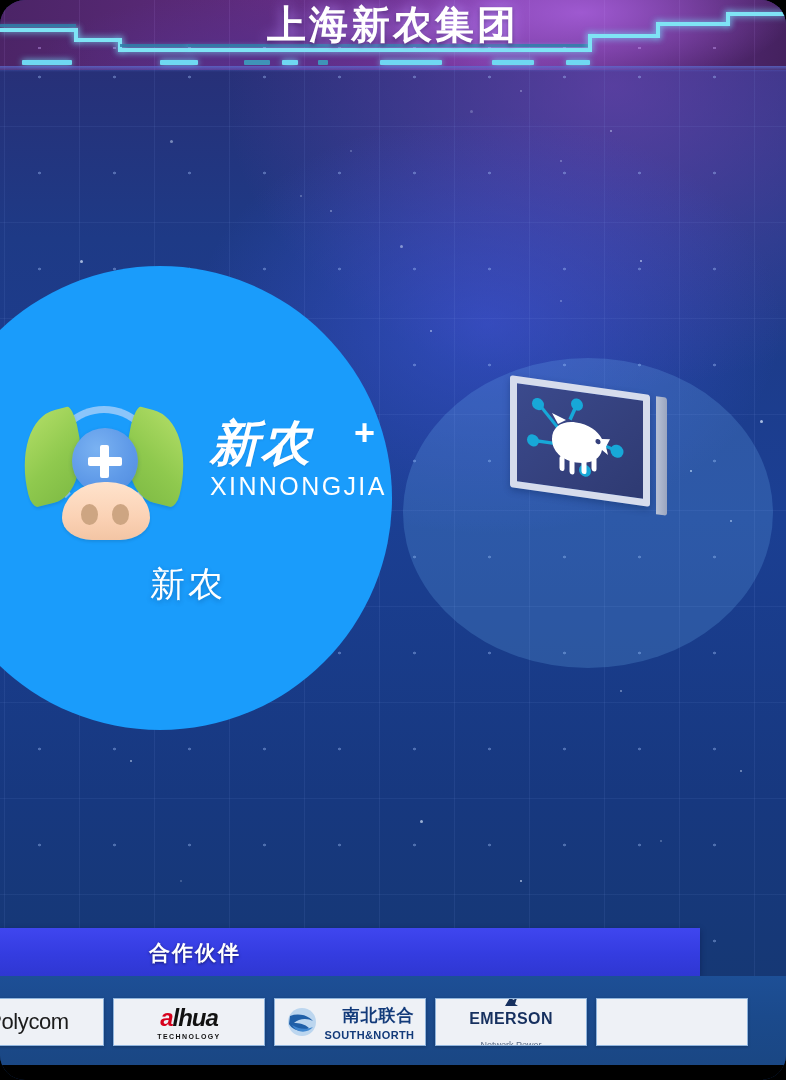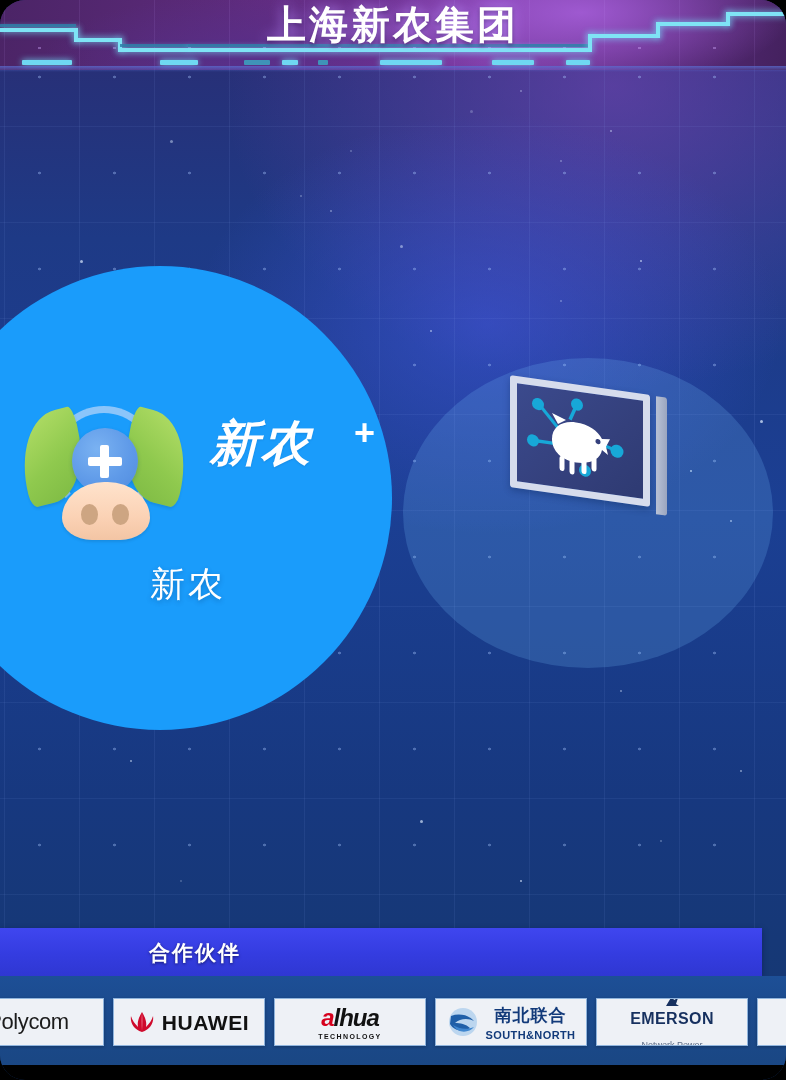--- a/index.html
+++ b/index.html
@@ -151,21 +151,21 @@
   }
   #mon-side {
     position:absolute; left:146px; top:12px; width:11px; height:118px;
     background:linear-gradient(90deg,#b9c2d6,#9aa5bf);
     transform: skewY(8deg); border-radius:0 3px 3px 0;
   }
   #mon-art { position:absolute; left:8px; top:6px; width:124px; height:100px; transform:skewY(8deg); }
 
   
   #partner-band {
-    position:absolute; left:0; top:928px; width:762px; height:48px;
+    position:absolute; left:0; top:928px; width:700px; height:48px;
     background:linear-gradient(180deg,#3f46ef 0%, #343ce0 55%, #2f37d2 100%);
     box-shadow:0 2px 6px rgba(0,10,60,0.4);
   }
   #partner-band .pb-text {
     position:absolute; left:0; top:11px; width:390px; text-align:center;
     color:#fff; font-size:21px; font-weight:700; letter-spacing:2px;
     font-family:"DejaVu Sans","Liberation Sans",sans-serif;
     text-shadow:0 1px 3px rgba(0,0,40,.6);
   }
   #partner-strip {
@@ -179,21 +179,21 @@
     box-shadow:0 1px 3px rgba(0,0,0,0.25);
     overflow:hidden;
   }
   .pc-text { font-family:"Liberation Sans",sans-serif; line-height:1; }
   .polycom  { font-size:22px; color:#1b1b1b; letter-spacing:-.4px; }
   .huawei   { font-size:21px; color:#111; font-weight:700; letter-spacing:.6px; }
   .dahua-wrap { display:flex; flex-direction:column; align-items:center; }
   .dahua    { font-size:24px; font-weight:700; color:#111; font-style:italic; letter-spacing:-1px; }
   .dahua .a { color:#d6001c; }
   .dahua-sub{ font-size:7px; letter-spacing:1.4px; color:#111; font-weight:700; margin-top:1px; }
-  .sn-wrap  { display:flex; flex-direction:column; align-items:center; }
+  .sn-wrap  { display:flex; flex-direction:column; align-items:flex-end; }
   .sn-cn    { font-size:17px; font-weight:700; color:#123a7a; letter-spacing:1px;
               font-family:"DejaVu Sans","Liberation Sans",sans-serif; }
   .sn-en    { font-size:11px; font-weight:700; color:#123a7a; letter-spacing:.4px; margin-top:2px; }
   .em-wrap  { display:flex; flex-direction:column; align-items:center; }
   .emerson  { font-size:16px; font-weight:700; color:#16305f; letter-spacing:.4px; }
   .emerson-sub { font-size:9px; color:#5b6b85; margin-top:12px; }
 
   .huawei-mark { width:26px; height:24px; position:relative; flex:0 0 auto; }
   .sn-globe { width:32px; height:30px; flex:0 0 auto; }
   .em-mark  { width:18px; height:15px; }
@@ -285,20 +285,21 @@
     <div id="plus-badge"></div>
     <div id="snout">
       <div class="nostril" id="nostril-l"></div>
       <div class="nostril" id="nostril-r"></div>
     </div>
   </div>
 
   <div id="logo-word">
     <div class="cn">新农</div>
     <div class="plus">+</div>
+    <div class="py">XINNONGJIA</div>
   </div>
 
   <div class="circle-label" id="label-primary">新农</div>
 
   <div id="monitor">
     <div id="mon-side"></div>
     <div id="mon-screen"></div>
     <svg id="mon-art" viewBox="0 0 124 100">
       <g stroke="#17a8d8" stroke-width="3.4" fill="none">
         <line x1="40" y1="40" x2="22" y2="20"></line>
@@ -328,27 +329,20 @@
     <div class="pb-text">合作伙伴</div>
   </div>
 
   <div id="partner-strip">
     <div id="partner-row">
 
       <div class="partner-card">
         <span class="pc-text polycom">Polycom</span>
       </div>
 
-      <div class="partner-card">
-        <svg class="huawei-mark" viewBox="0 0 26 24">
-          <path d="M13 2 C10 7 8 12 9 17 C6 14 3 10 2 6 C1 12 4 19 13 22 C22 19 25 12 24 6 C23 10 20 14 17 17 C18 12 16 7 13 2 Z" fill="#cf0a2c"></path>
-          <path d="M13 3 C12 8 12 14 13 21 C14 14 14 8 13 3 Z" fill="#e8627a" opacity=".75"></path>
-        </svg>
-        <span class="pc-text huawei">HUAWEI</span>
-      </div>
 
       <div class="partner-card">
         <div class="dahua-wrap">
           <div class="dahua"><span class="a">a</span>lhua</div>
           <div class="dahua-sub">TECHNOLOGY</div>
         </div>
       </div>
 
       <div class="partner-card">
         <svg class="sn-globe" viewBox="0 0 32 30">

